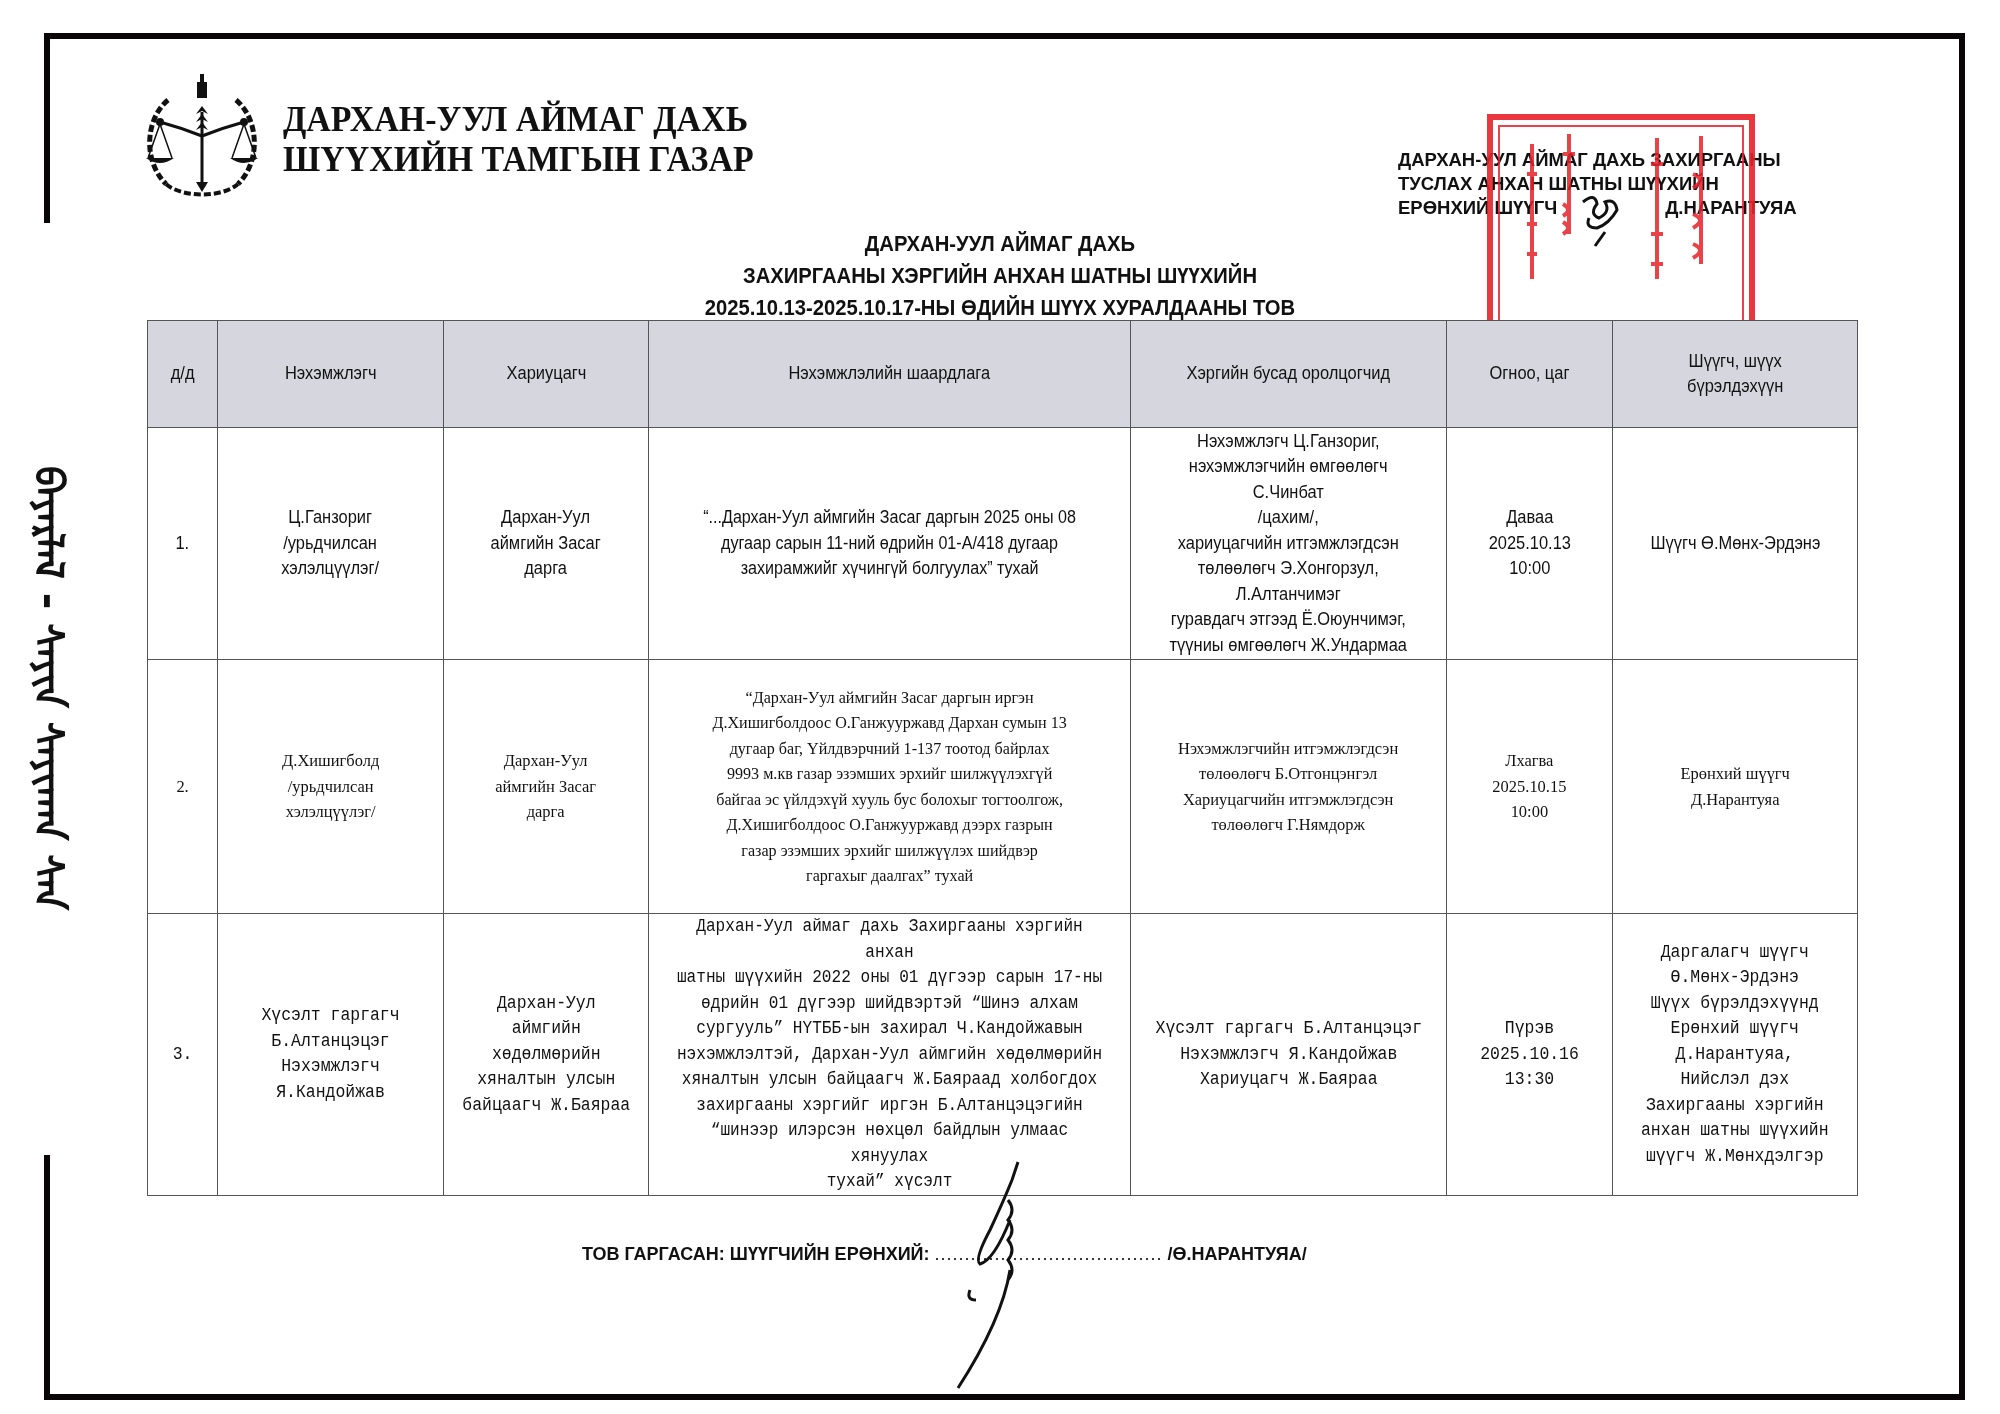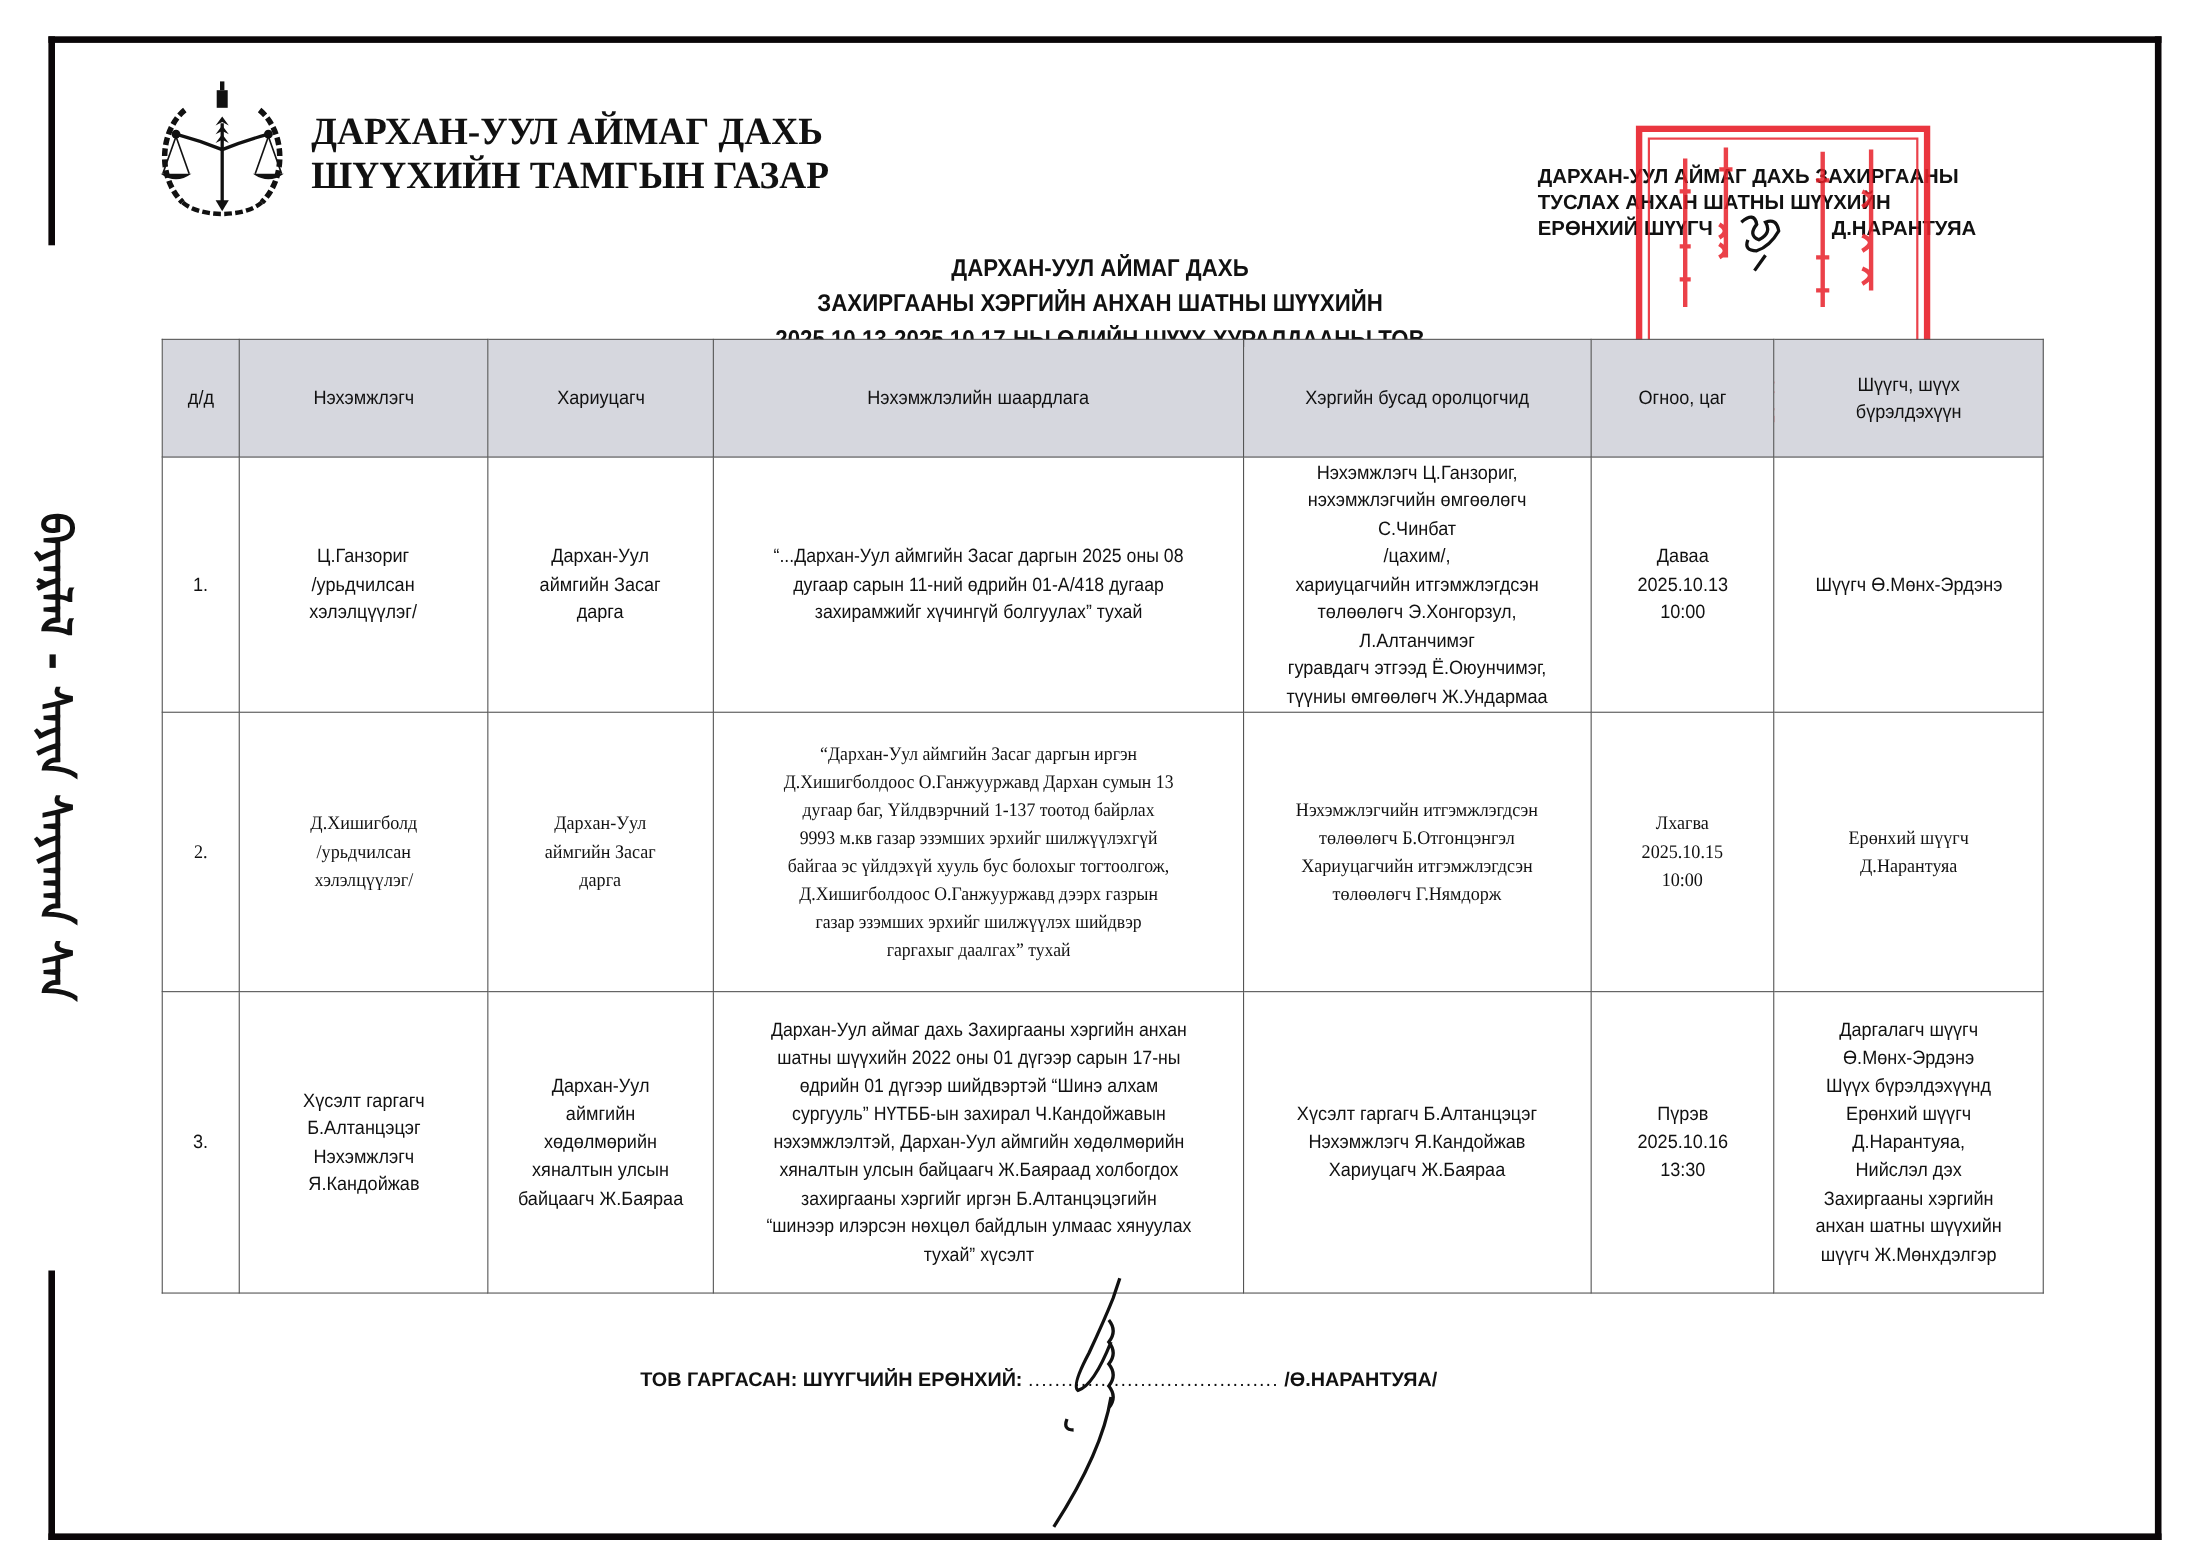--- a/index.html
+++ b/index.html
@@ -36,30 +36,30 @@
     .stamp { left: 1487px; top: 114px; width: 268px; height: 270px; pointer-events: none; }
     .stamp-number { left: 1578px; top: 344px; color: #e8202a; font-weight: bold; font-size: 15px;
       letter-spacing: 1px; pointer-events: none; opacity: 0.9; }
 
     
     .heading { left: 500px; width: 1000px; top: 228px; text-align: center; font-weight: bold;
       font-size: 22px; line-height: 32px; }
     .heading div { transform: scaleX(0.92); }
 
     
-    .schedule { left: 147px; top: 308px; border-collapse: collapse; table-layout: fixed; }
+    .schedule { left: 147px; top: 320px; border-collapse: collapse; table-layout: fixed; }
     .schedule th, .schedule td { border: 1.5px solid #555; text-align: center; vertical-align: middle;
       font-size: 17.5px; line-height: 25.5px; padding: 0 4px; font-weight: normal; }
     .schedule th { background: #d6d7de; height: 106px; }
     .schedule td { background: #fff; }
     .schedule .cell-text { white-space: pre-line; display: inline-block; transform: scaleX(0.94); }
     .schedule .wide-text { transform: scaleX(0.92); }
     .row1 td { height: 231px; }
     .row2 td { height: 253px; font-family: Liberation Serif, serif; }
-    .row3 td { height: 273px; }
+    .row3 td { height: 273px; font-family: Liberation Mono, monospace; }
 
     
     .footer { left: 582px; top: 1244px; font-weight: bold; font-size: 18px; white-space: nowrap; }
     .footer .dots { letter-spacing: 1px; font-weight: normal; }
 
     .signature-main { left: 930px; top: 1160px; width: 120px; height: 230px; pointer-events: none; }
     .signature-small { left: 1575px; top: 188px; width: 50px; height: 60px; pointer-events: none; }
   </style>
 </head>
 <body>

